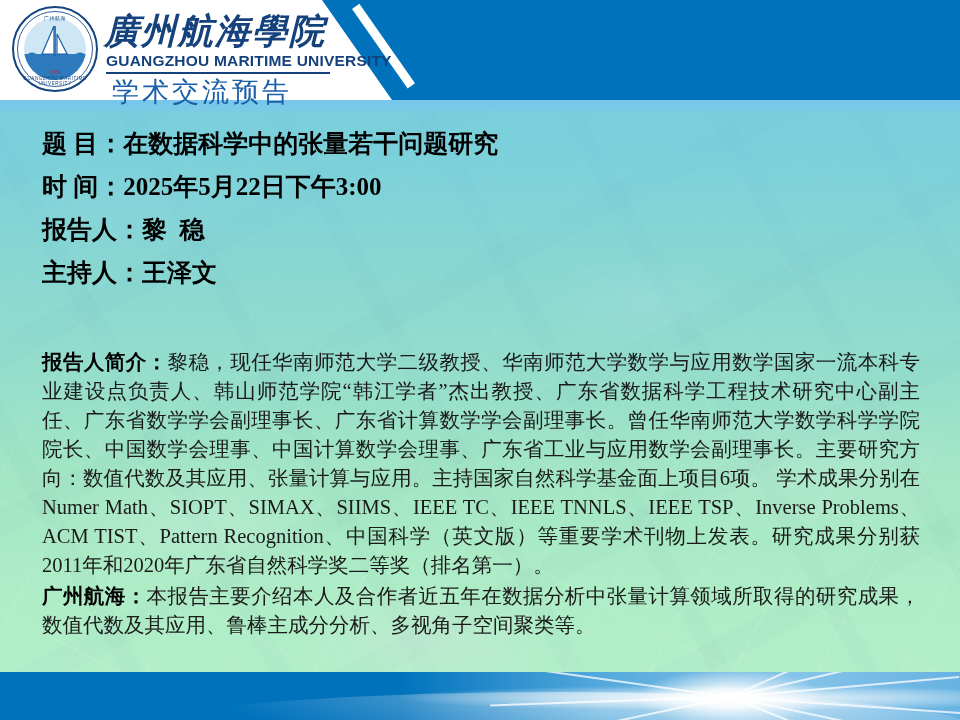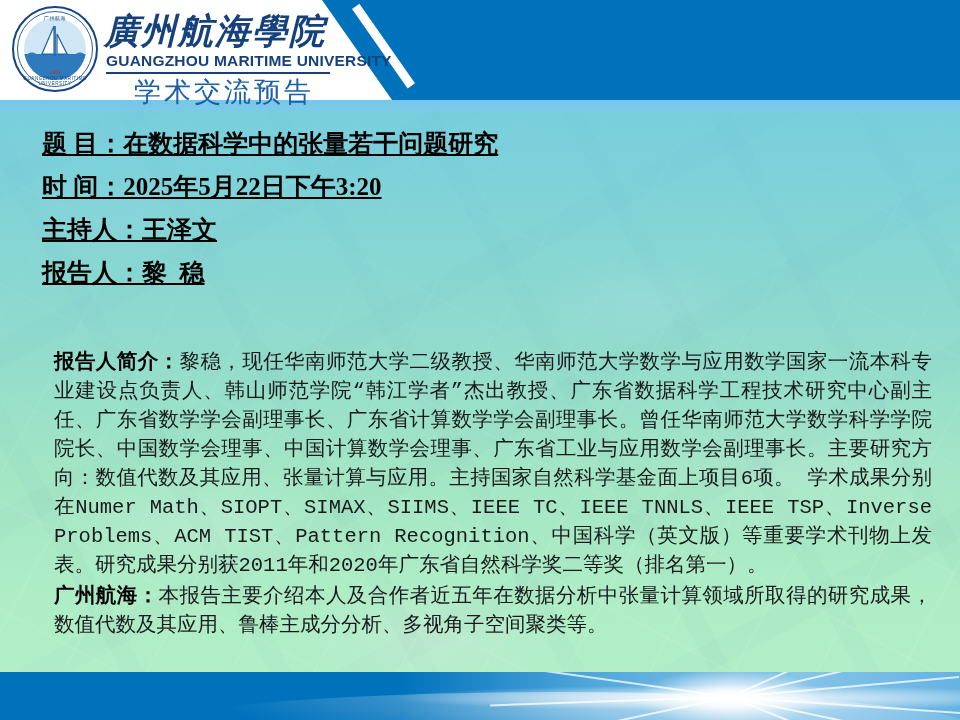--- a/index.html
+++ b/index.html
@@ -174,55 +174,52 @@
   .uni-rule {
     position: absolute;
     left: 106px; top: 72px;
     width: 224px; height: 2px;
     background: #15427c;
   }
   .banner-sub {
     position: absolute;
     left: 112px; top: 74px;
     width: 224px;
-    text-align: center;
     font-size: 27px;
     color: #1b5fa8;
     letter-spacing: 3px;
     font-family: "Liberation Serif", serif;
   }
 
   
   .info {
     position: absolute;
     left: 42px; top: 122px;
     width: 880px;
-    text-decoration: underline;
   }
   .info-line {
     color: #000000;
     font-size: 25px;
     font-weight: bold;
     line-height: 43px;
     white-space: pre;
     font-family: "Liberation Serif", "DejaVu Serif", serif;
   }
 
   
   .para {
     position: absolute;
     left: 42px;
     width: 878px;
     font-size: 20.5px;
     line-height: 29px;
     color: #1a1a1a;
     text-align: justify;
     text-justify: inter-character;
-    font-family: Liberation Mono, monospace;
-    margin-left: 12px;
+    font-family: Liberation Serif, serif;
   }
   .para-bio { top: 348px; }
   .para-abs { top: 582px; }
   .para-label {
     font-weight: bold;
     color: #000000;
   }
 
   
   .footer {
@@ -292,23 +289,23 @@
     <div class="seal-text-bot">GUANGZHOU MARITIME UNIVERSITY</div>
   </div>
 
   <div class="uni-cn">廣州航海學院</div>
   <div class="uni-en">GUANGZHOU MARITIME UNIVERSITY</div>
   <div class="uni-rule"></div>
   <div class="banner-sub">学术交流预告</div>
 
   <div class="info">
     <div class="info-line">题 目：在数据科学中的张量若干问题研究</div>
-    <div class="info-line">时 间：2025年5月22日下午3:20</div>
+    <div class="info-line">时 间：2025年5月22日下午3:00</div>
+    <div class="info-line">报告人：黎  稳</div>
     <div class="info-line">主持人：王泽文</div>
-    <div class="info-line">报告人：黎  稳</div>
   </div>
 
   <div class="para para-bio"><span class="para-label">报告人简介：</span><span>黎稳，现任华南师范大学二级教授、华南师范大学数学与应用数学国家一流本科专业建设点负责人、韩山师范学院“韩江学者”杰出教授、广东省数据科学工程技术研究中心副主任、广东省数学学会副理事长、广东省计算数学学会副理事长。曾任华南师范大学数学科学学院院长、中国数学会理事、中国计算数学会理事、广东省工业与应用数学会副理事长。主要研究方向：数值代数及其应用、张量计算与应用。主持国家自然科学基金面上项目6项。 学术成果分别在Numer Math、SIOPT、SIMAX、SIIMS、IEEE TC、IEEE TNNLS、IEEE TSP、Inverse Problems、ACM TIST、Pattern Recognition、中国科学（英文版）等重要学术刊物上发表。研究成果分别获2011年和2020年广东省自然科学奖二等奖（排名第一）。</span></div>
 
   <div class="para para-abs"><span class="para-label">广州航海：</span><span>本报告主要介绍本人及合作者近五年在数据分析中张量计算领域所取得的研究成果，数值代数及其应用、鲁棒主成分分析、多视角子空间聚类等。</span></div>
 
   <div class="footer">
     <div class="footer-glow"></div>
     <div class="footer-arc"></div>
     <div class="footer-rays">

